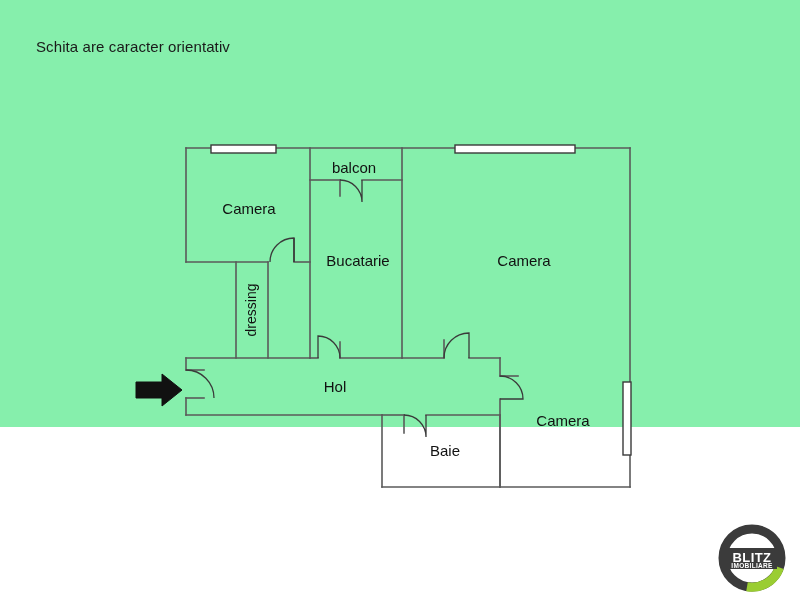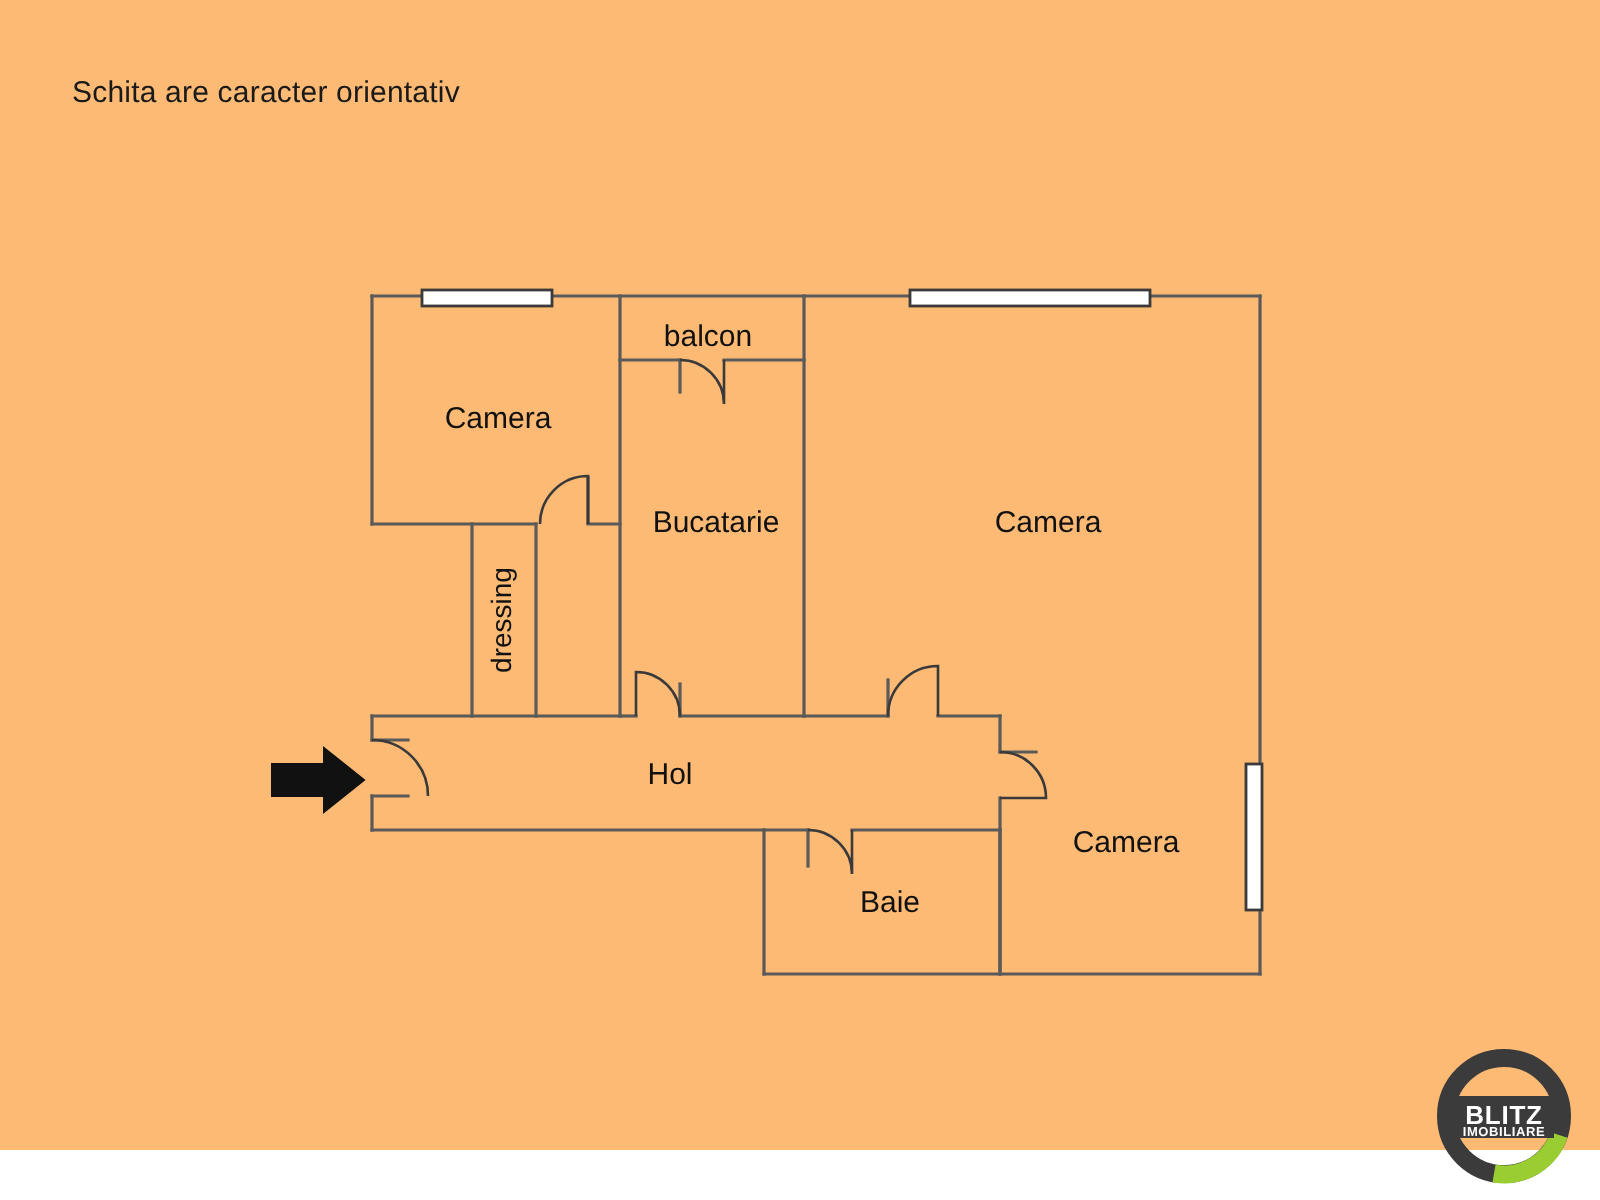--- a/index.html
+++ b/index.html
@@ -10,22 +10,22 @@
     width: 800px;
     height: 600px;
     background: #ffffff;
     font-family: "Liberation Sans", sans-serif;
     position: relative;
     overflow: hidden;
   }
   #page {
     position: relative;
     width: 800px;
-    height: 575px;
-    background: #fdba74;
+    height: 427px;
+    background: #86efac;
   }
   #disclaimer {
     position: absolute;
     left: 36px;
     top: 38px;
     font-size: 15px;
     color: #1a1a1a;
     letter-spacing: 0.1px;
     white-space: nowrap;
   }

